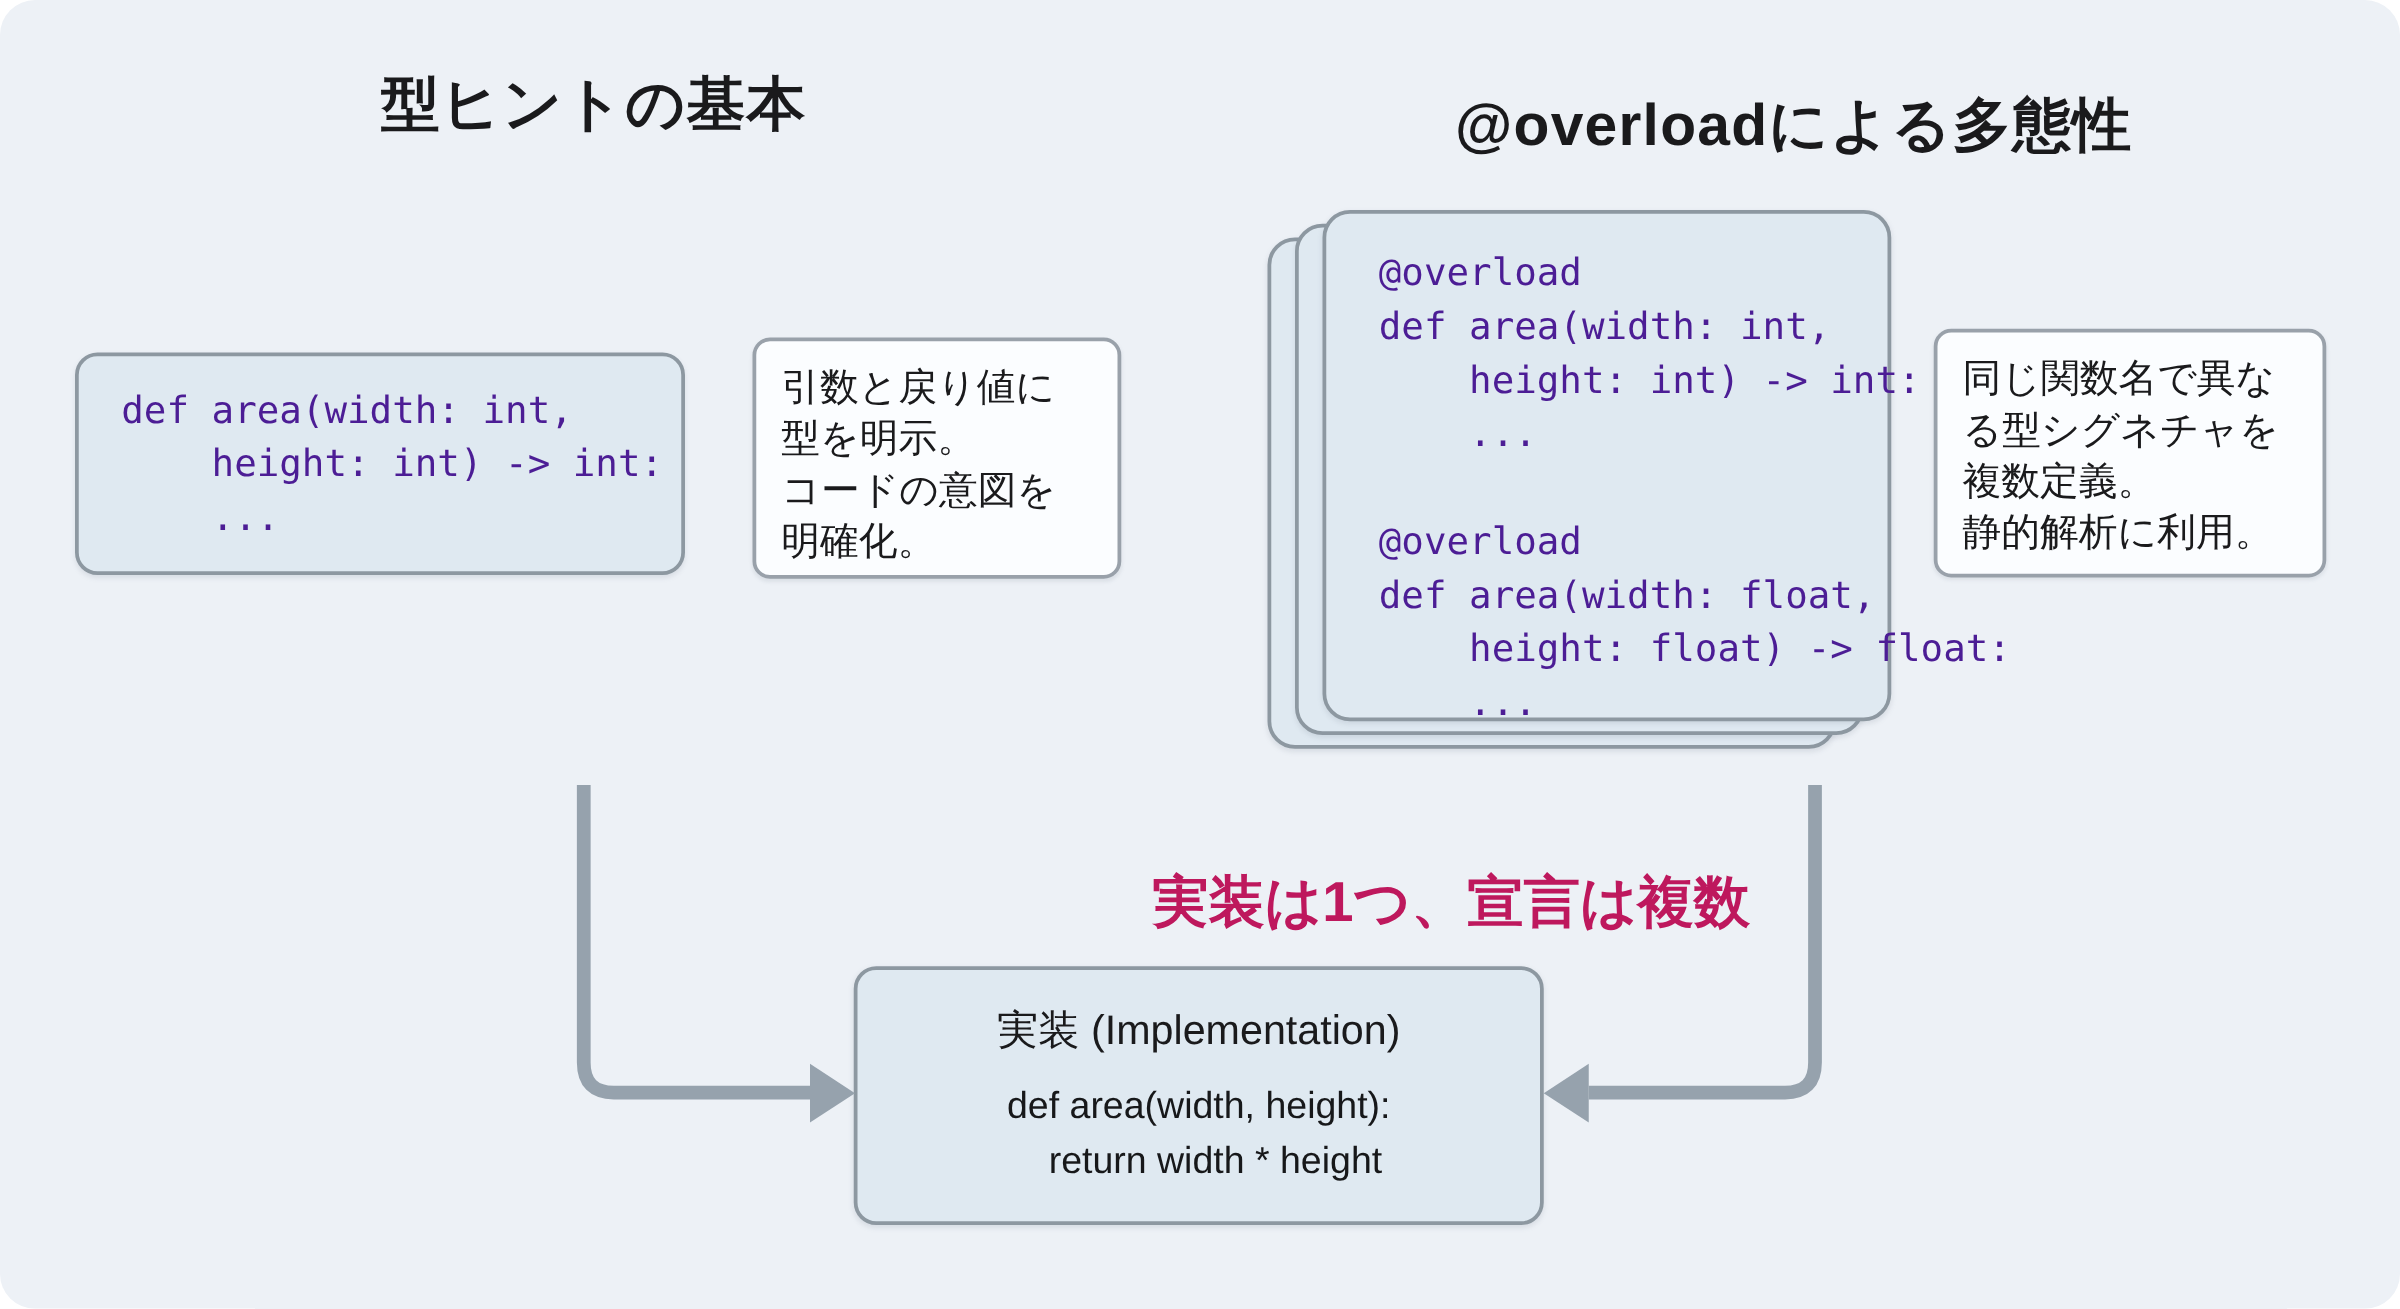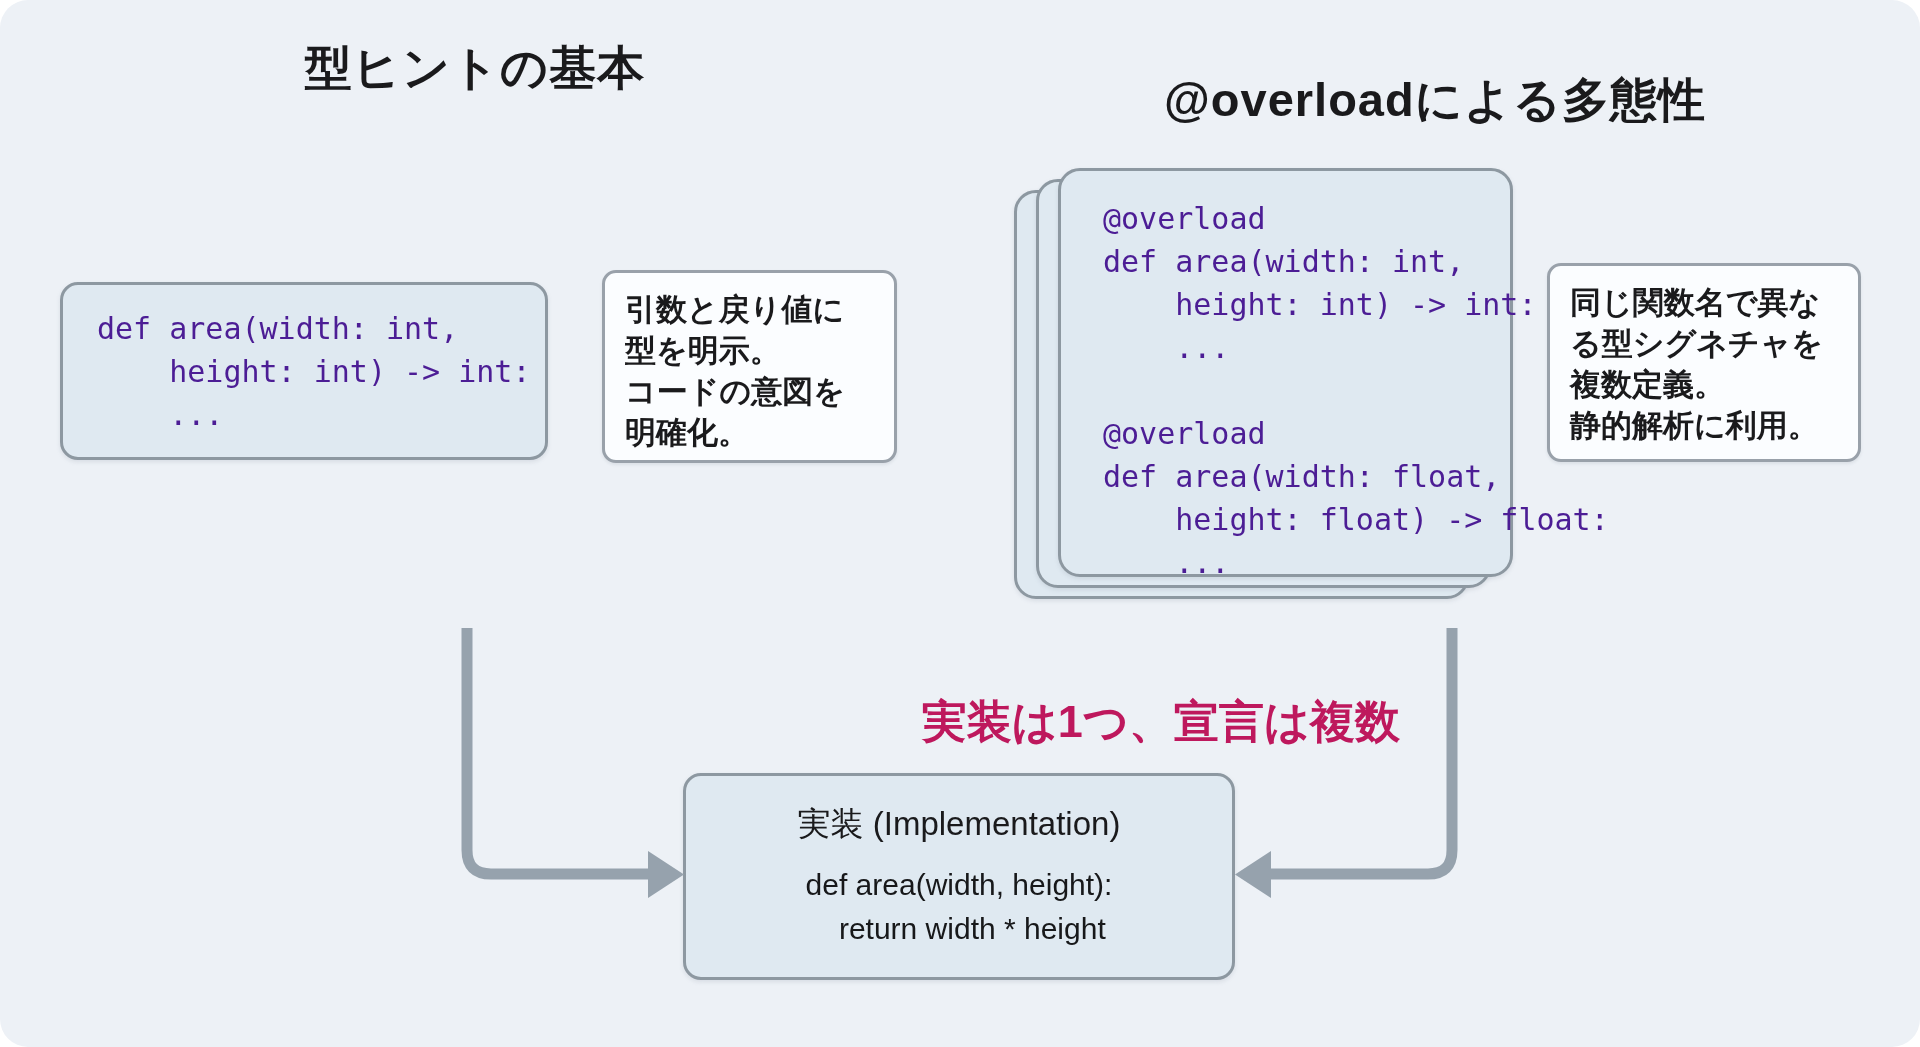--- a/index.html
+++ b/index.html
@@ -37,21 +37,21 @@
     color: #4c1d95;
   }
   .note-box {
     position: absolute;
     background: #fbfdff;
     border: 3px solid #99a1aa;
     border-radius: 14px;
     box-sizing: border-box;
     padding: 16px 14px 0 20px;
     font-size: 31px;
-    font-weight: 700;
+    font-weight: 400;
     line-height: 41px;
     white-space: pre-line;
     color: #1a1a1c;
     box-shadow: 0 2px 3px rgba(120,135,150,0.15);
   }
   .left-code-inner { display: flex; align-items: center; height: 100%; padding-left: 34px; box-sizing: border-box; }
   .overload-inner { padding: 26px 0 0 42px; }
   .center-heading {
     position: absolute;
     left: 520px; top: 692px; width: 880px;
@@ -86,21 +86,21 @@
     white-space: pre;
     color: #17181a;
   }
   .arrows-svg { position: absolute; left: 0; top: 0; width: 1920px; height: 1047px; pointer-events: none; }
 </style>
 </head>
 <body>
 
 <div class="canvas">
 
-  <div class="section-title" style="left:110px; top:37px; width:730px;">型ヒントの基本</div>
+  <div class="section-title" style="left:110px; top:52px; width:730px;">型ヒントの基本</div>
   <div class="section-title" style="left:1010px; top:48px; width:850px;margin-top:21px;">@overloadによる多態性</div>
 
   <div class="code-card" style="left:60px; top:282px; width:488px; height:178px;">
     <div class="left-code-inner">
       <div class="code-text">def area(width: int,
     height: int) -&gt; int:
     ...</div>
     </div>
   </div>
 

